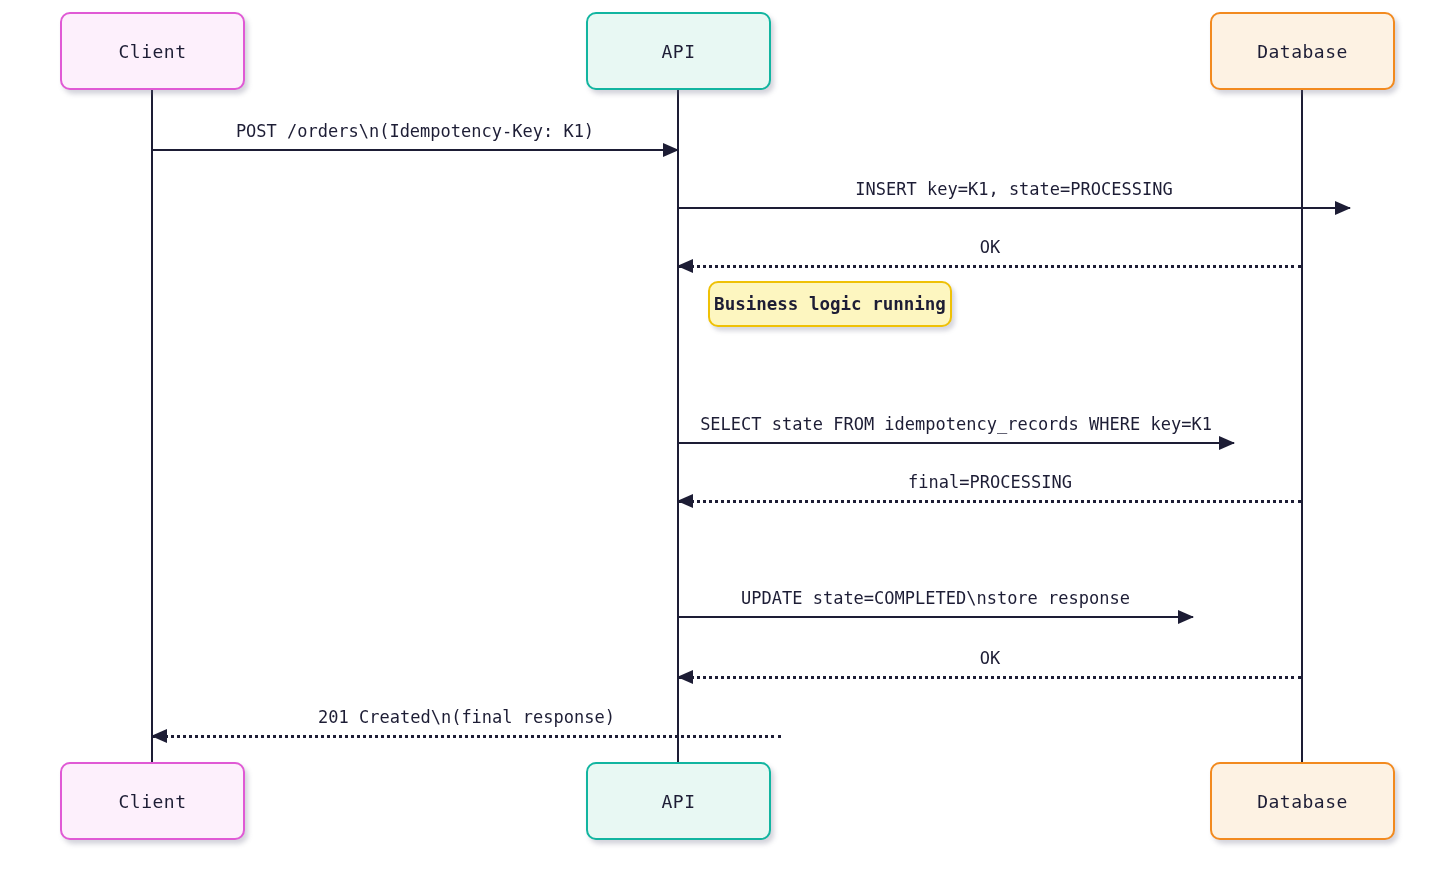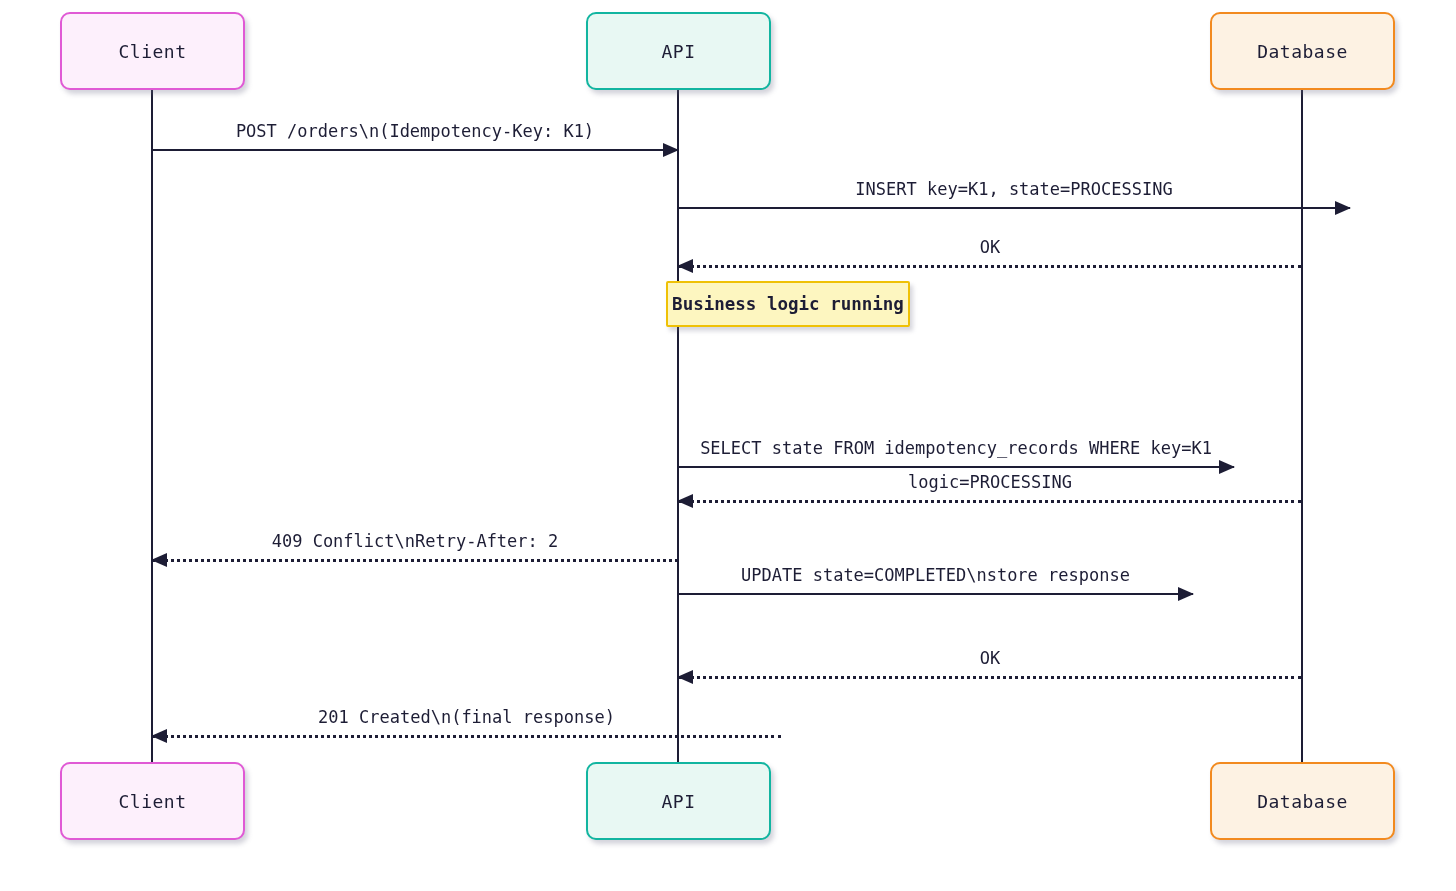--- a/index.html
+++ b/index.html
@@ -27,22 +27,22 @@
   .line { position:absolute; left:0; right:0; top:0; height:0; }
   .line.solid  { border-top:2px solid var(--ink); }
   .line.dotted { border-top:3px dotted var(--ink); }
   .head {
     position:absolute; top:-6px; width:0; height:0;
     border-top:7px solid transparent; border-bottom:7px solid transparent;
   }
   .head-right { right:-1px; border-left:16px solid var(--ink); }
   .head-left  { left:-1px;  border-right:16px solid var(--ink); }
   .note {
-    position:absolute; left:666px; top:281px; width:244px; height:46px; box-sizing:border-box;
-    border:2.5px solid; border-radius:2px;
+    position:absolute; left:708px; top:281px; width:244px; height:46px; box-sizing:border-box;
+    border:2.5px solid; border-radius:10px;
     display:flex; align-items:center; justify-content:center;
     font-weight:bold; font-size:17.5px;
     box-shadow:3px 4px 4px rgba(110,110,135,.28);
   }
 </style>
 </head>
 <body>
 
 <div class="canvas">
 
@@ -92,45 +92,38 @@
       <div class="line dotted"></div>
       <div class="head head-left"></div>
     </div>
   </div>
 
   <div class="note" style="border-color: rgb(239, 193, 6); background-color: rgb(253, 246, 192);">
     <span>Business logic running</span>
   </div>
 
 
-  <div class="msg" style="left:678px;top:436px;width:556px">
+  <div class="msg" style="left:678px;top:412px;width:556px">
     <span class="msg-label">SELECT state FROM idempotency_records WHERE key=K1</span>
     <div class="arrowwrap">
       <div class="line solid"></div>
       <div class="head head-right"></div>
     </div>
   </div>
 
   <div class="msg" style="left:678px;top:470px;width:624px">
-    <span class="msg-label">logic=PROCESSING</span>
+    <span class="msg-label">final=PROCESSING</span>
     <div class="arrowwrap">
       <div class="line dotted"></div>
       <div class="head head-left"></div>
     </div>
   </div>
 
-  <div class="msg" style="left:152px;top:529px;width:526px">
-    <span class="msg-label">409 Conflict\nRetry-After: 2</span>
-    <div class="arrowwrap">
-      <div class="line dotted"></div>
-      <div class="head head-left"></div>
-    </div>
-  </div>
 
-  <div class="msg" style="left:678px;top:563px;width:515px">
+  <div class="msg" style="left:678px;top:586px;width:515px">
     <span class="msg-label">UPDATE state=COMPLETED\nstore response</span>
     <div class="arrowwrap">
       <div class="line solid"></div>
       <div class="head head-right"></div>
     </div>
   </div>
 
   <div class="msg" style="left:678px;top:646px;width:624px">
     <span class="msg-label">OK</span>
     <div class="arrowwrap">

